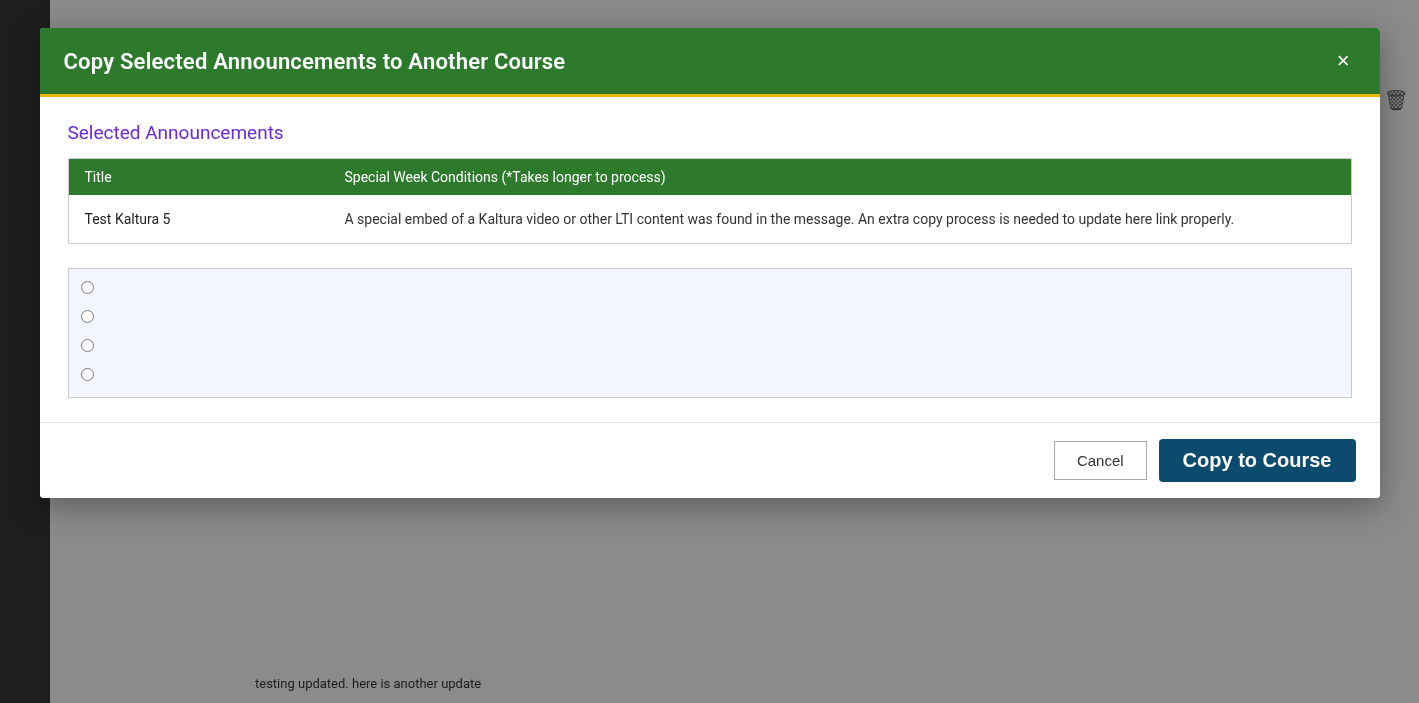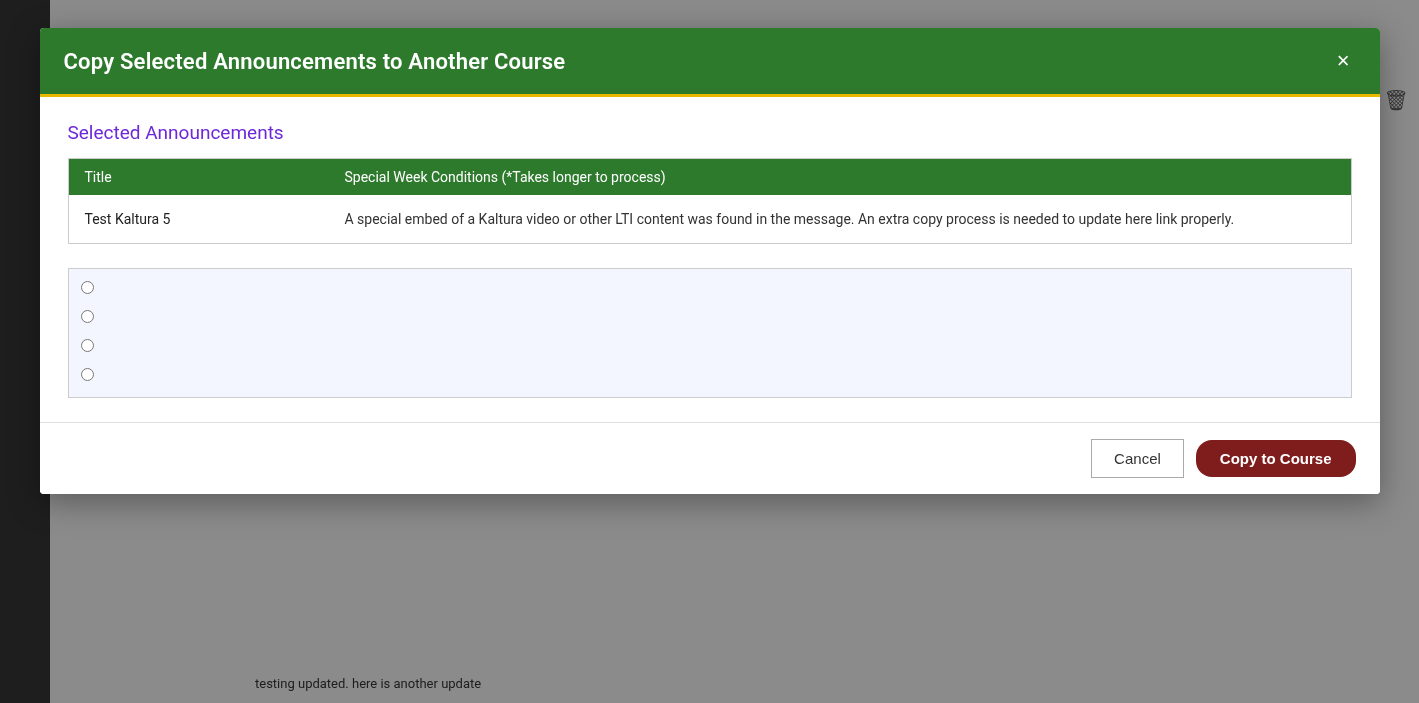--- a/index.html
+++ b/index.html
@@ -176,27 +176,27 @@
       background: #fff;
       border: 1px solid #aaa;
       color: #333;
       padding: 10px 22px;
       font-size: 15px;
       border-radius: 0;
       cursor: pointer;
     }
 
     .btn-copy {
-      background: #7f1d1d;
+      background: #0c4a6e;
       border: none;
       color: #fff;
       padding: 10px 24px;
-      font-size: 15px;
+      font-size: 20px;
       font-weight: 600;
-      border-radius: 16px;
+      border-radius: 4px;
       cursor: pointer;
     }
 
     
     .bg-sidebar {
       position: absolute;
       left: 0;
       top: 0;
       width: 50px;
       height: 703px;

